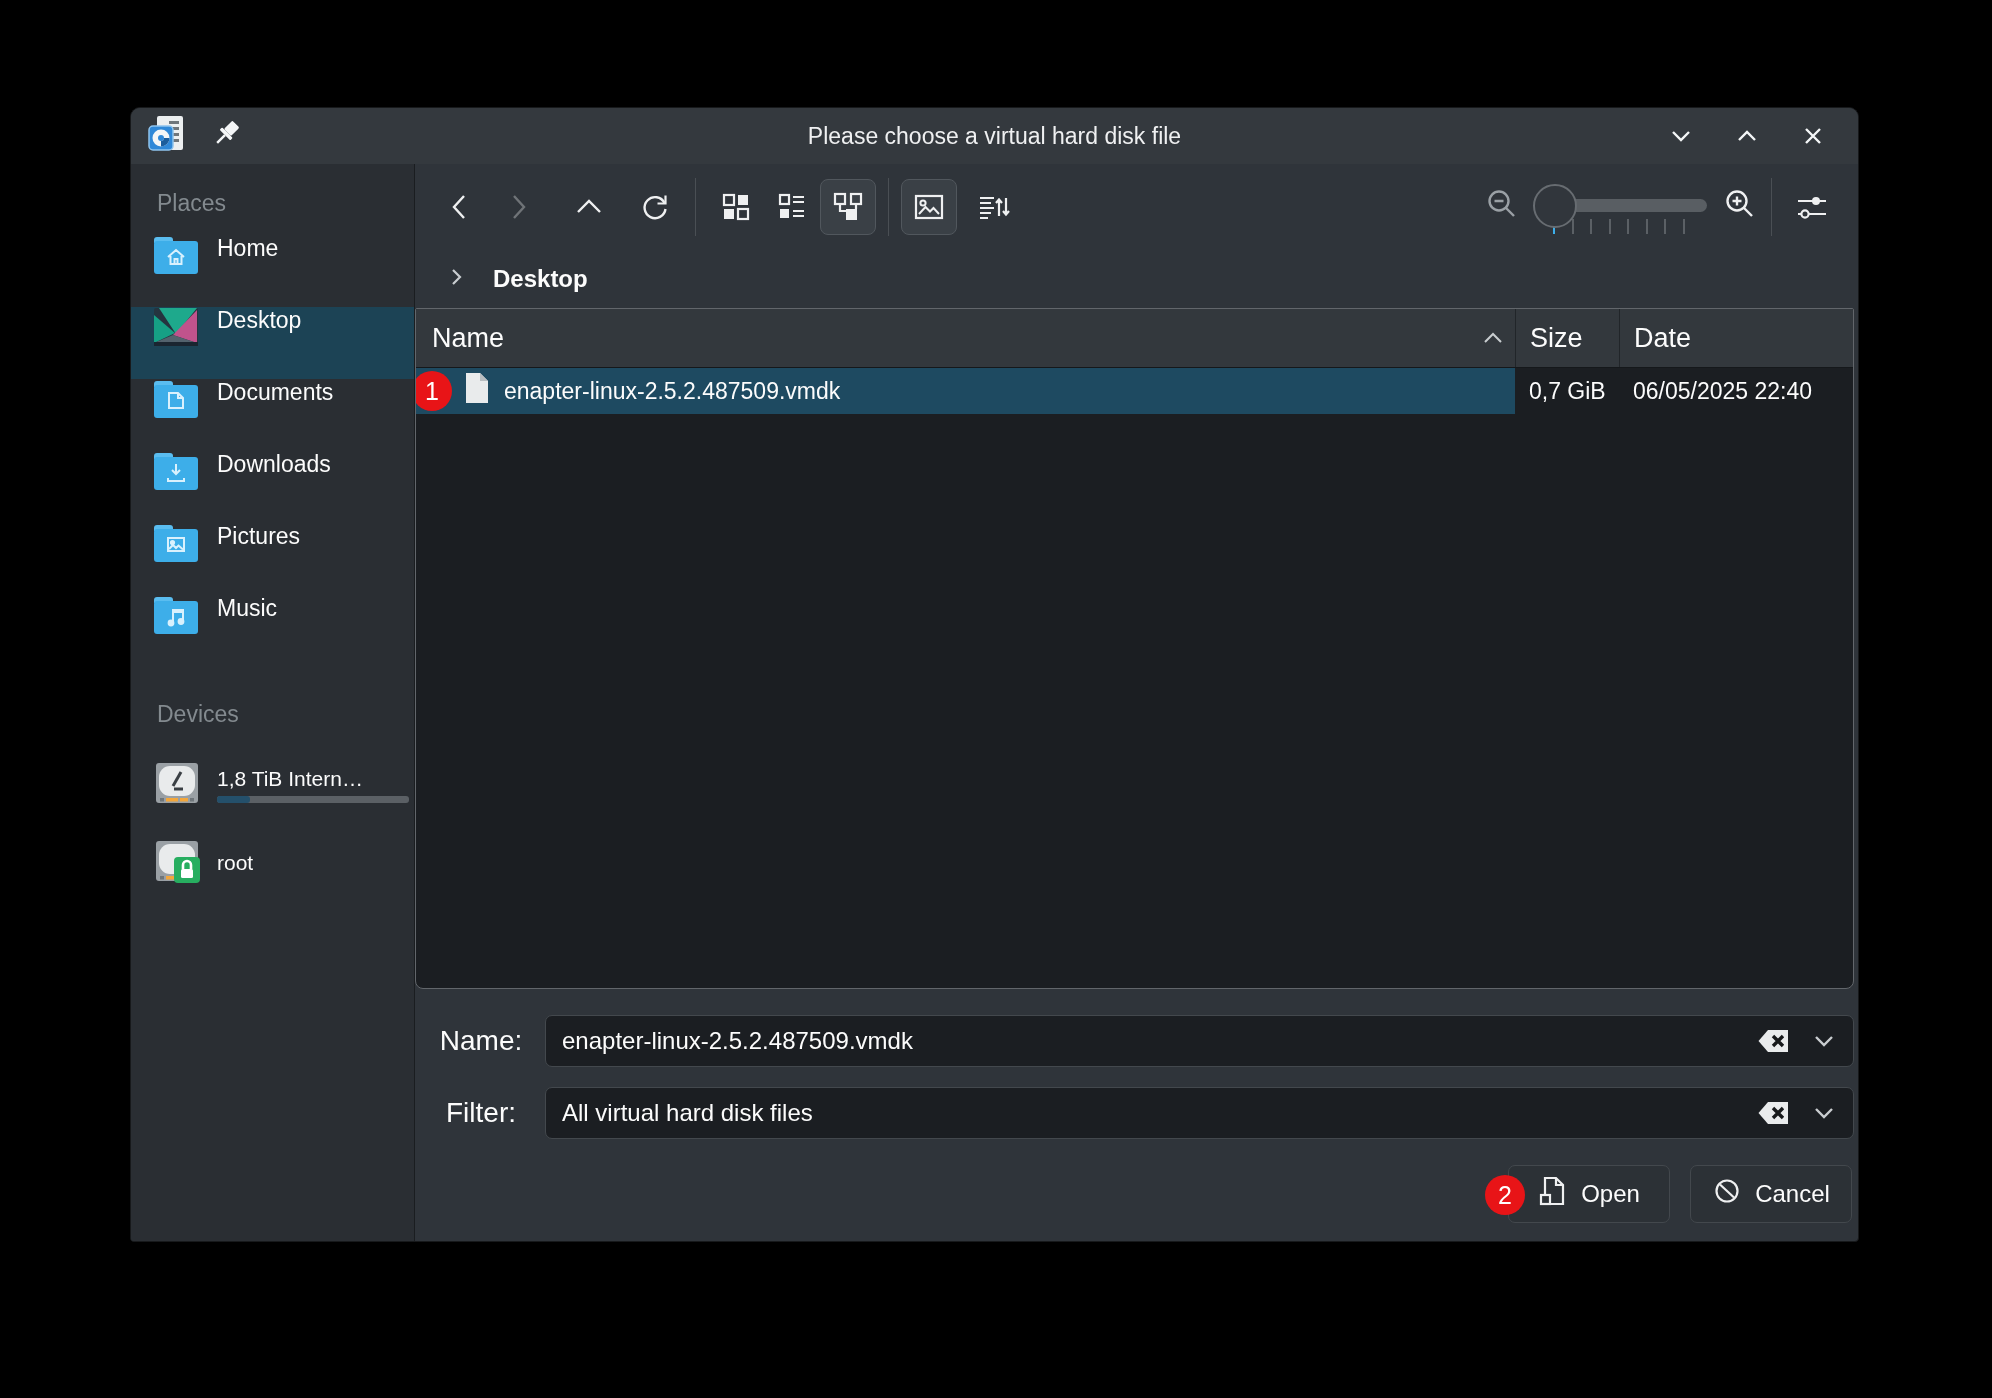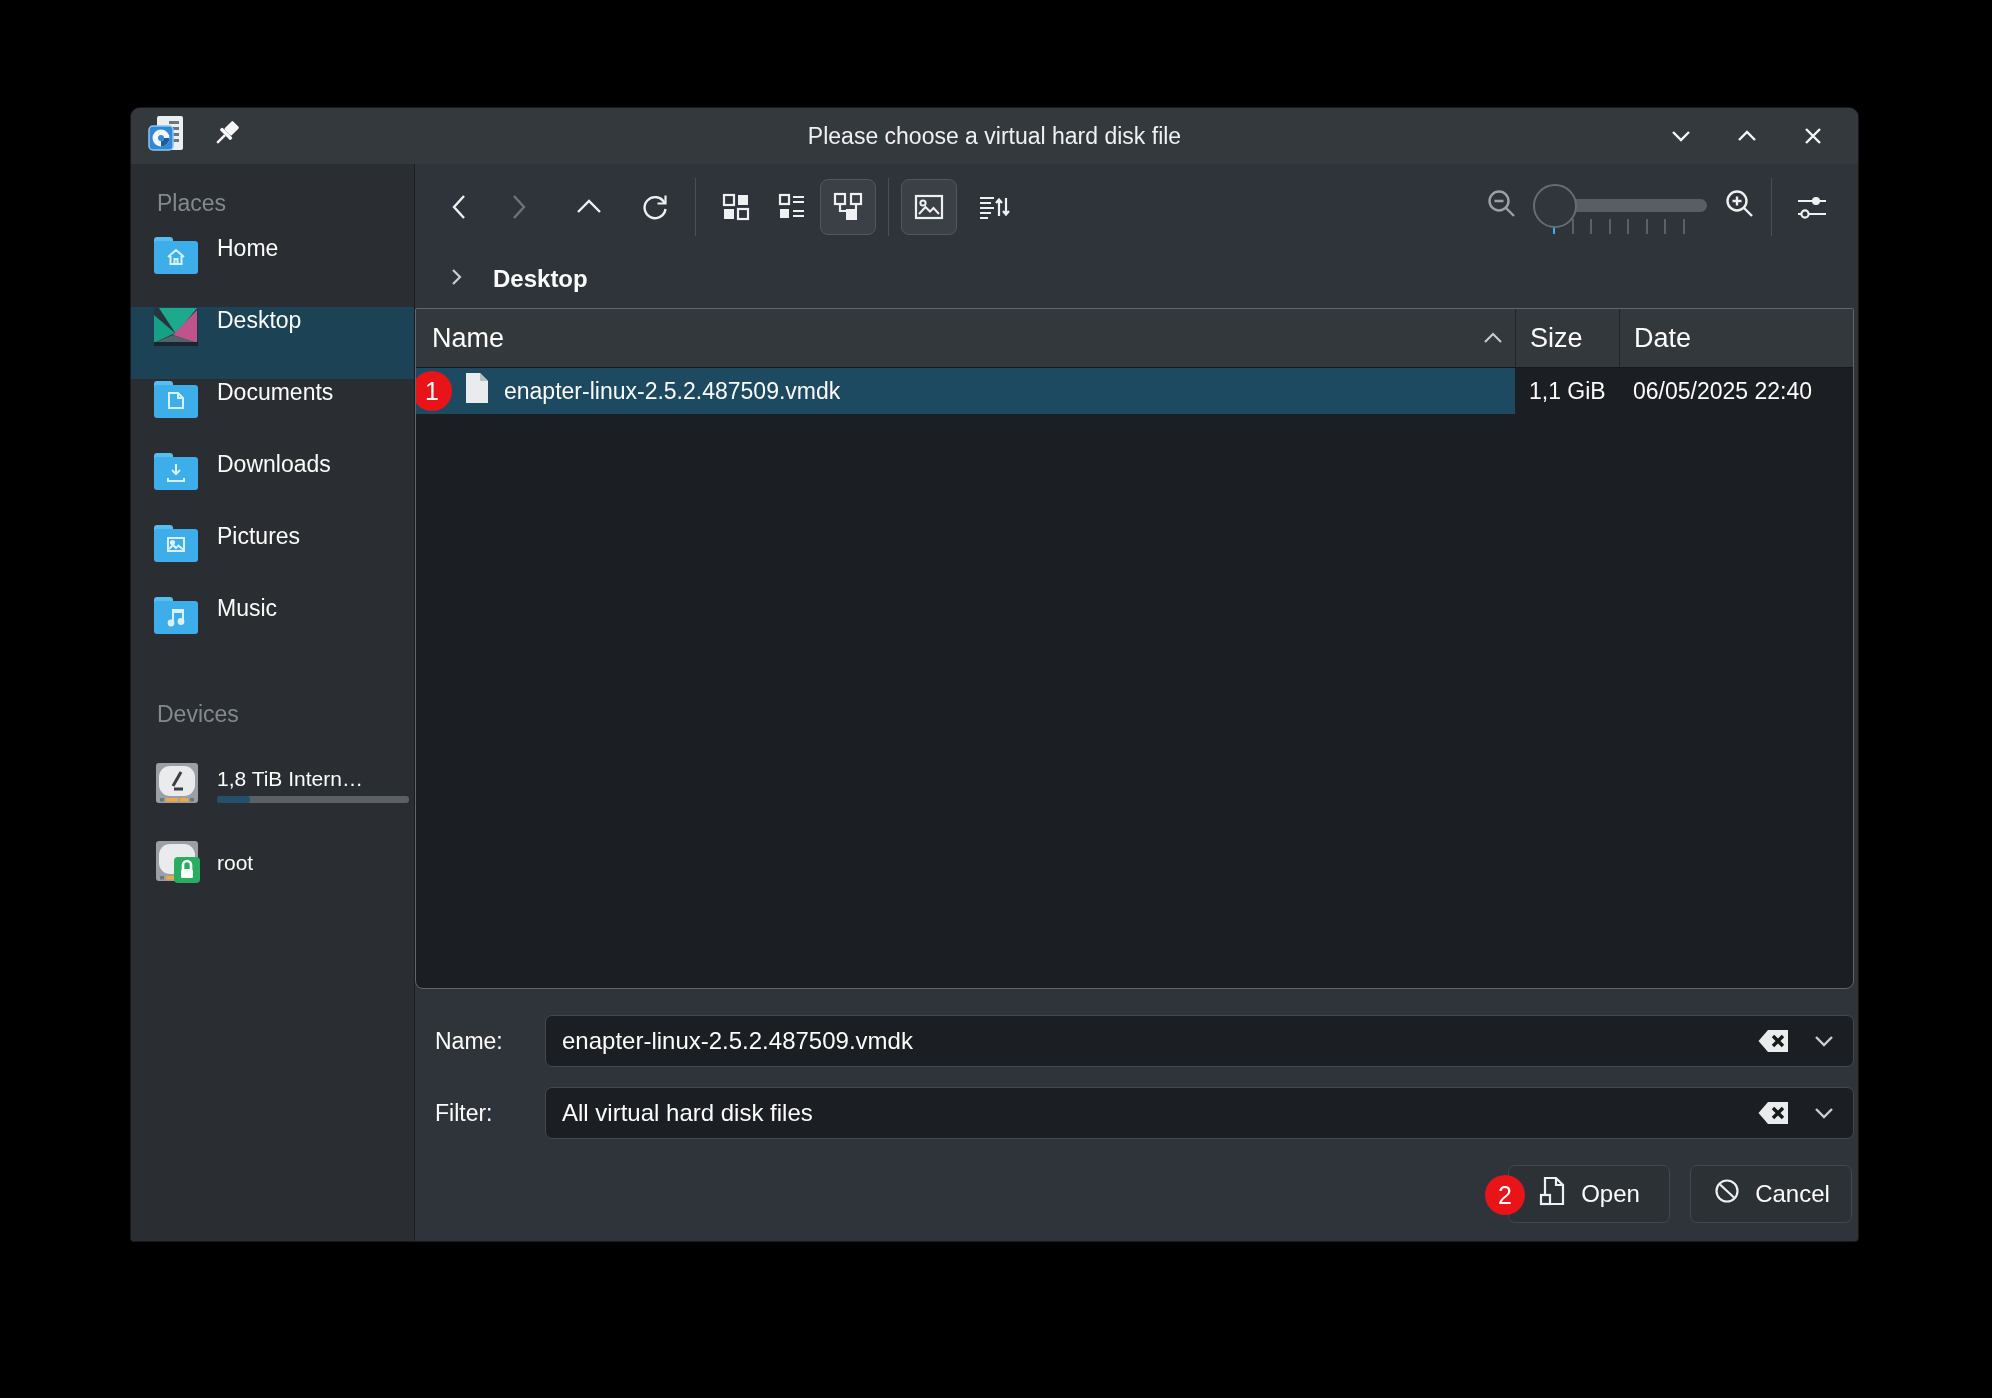--- a/index.html
+++ b/index.html
@@ -68,21 +68,21 @@
   .cell-date { width:234px; padding-left:14px; white-space:nowrap; }
 
   .badge { position:absolute; width:40px; height:40px; border-radius:50%; background:#e81417; color:#fff;
            display:flex; align-items:center; justify-content:center; font-size:25px; z-index:5; }
   .badge-row { left:-4px; top:3px; }
   .badge-open { left:-24px; top:9px; }
 
   
   .form-area { padding:26px 0 0 20px; flex:0 0 auto; }
   .form-row { display:flex; align-items:center; margin-bottom:20px; }
-  .form-label { width:92px; text-align:left; margin-right:18px; font-size:23px; flex:0 0 auto; }
+  .form-label { width:92px; text-align:center; margin-right:18px; font-size:28px; flex:0 0 auto; }
   .field { flex:1; height:52px; background:#1b1e22; border:1px solid #43484d; border-radius:7px;
            display:flex; align-items:center; padding:0 16px 0 16px; font-size:24px; cursor:text; }
   .field-value { flex:1; white-space:nowrap; overflow:hidden; }
   .field .clear { margin-right:20px; display:flex; cursor:pointer; }
   .field .dd { display:flex; cursor:pointer; }
 
   .actions { display:flex; justify-content:flex-end; gap:20px; padding:6px 2px 0 0; flex:0 0 auto; margin-bottom:18px; }
   .btn { height:58px; min-width:162px; background:#2c3136; border:1px solid #43484d; border-radius:7px;
          display:flex; align-items:center; justify-content:center; gap:13px; font-size:24px; color:#fcfcfc; position:relative; cursor:pointer; }
 
@@ -406,21 +406,21 @@
             <div class="cell-name">
               <span class="badge badge-row">1</span>
               <span>
                 <svg width="26" height="32" viewBox="0 0 26 32">
                   <path d="M2 1 h14 l8 8 v22 h-22 z" fill="#e9ebec"></path>
                   <path d="M16 1 v8 h8 z" fill="#b9bec1"></path>
                 </svg>
               </span>
               <span>enapter-linux-2.5.2.487509.vmdk</span>
             </div>
-            <div class="cell-size">1,1 GiB</div>
+            <div class="cell-size">0,7 GiB</div>
             <div class="cell-date">06/05/2025 22:40</div>
           </div>
         </div>
       </div>
 
       <div class="form-area">
         <div class="form-row">
           <span class="form-label">Name:</span>
           <div class="field">
             <span class="field-value">enapter-linux-2.5.2.487509.vmdk</span>

